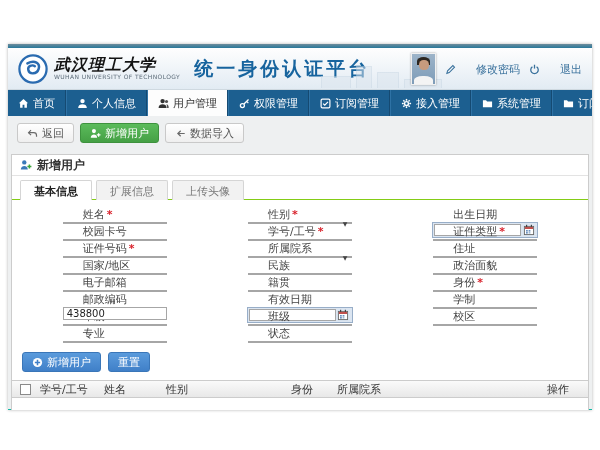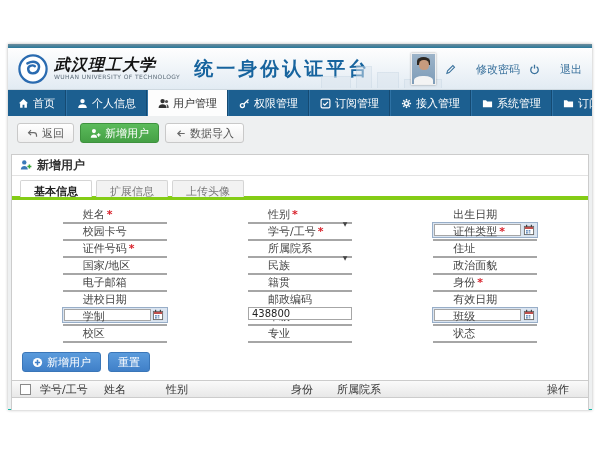--- a/index.html
+++ b/index.html
@@ -44,21 +44,21 @@
   .btn { display:inline-flex; align-items:center; gap:4px; height:20px; padding:0 9px; font-size:11px;
          border-radius:3px; border:1px solid #c9c9c9; background:linear-gradient(#ffffff,#efefef);
          color:#555; cursor:pointer; }
   .btn.green { background:linear-gradient(#5bbb5b,#45a045); border-color:#3e923e; color:#fff; }
   .btn.blue  { background:linear-gradient(#5a9bdc,#4080c8); border-color:#3a76b8; color:#fff; }
 
   .panel { background:#fff; border:1px solid #cccccc; }
   .section-header { height:21px; display:flex; align-items:center; gap:5px; padding:0 8px;
                     border-bottom:1px solid #e3e3e3; font-size:12px; font-weight:bold; color:#333; }
 
-  .tabs { display:flex; gap:4px; padding:4px 8px 0; border-bottom:4px solid #84cc16; height:24px; }
+  .tabs { display:flex; gap:4px; padding:4px 8px 0; border-bottom:1px solid #84cc16; height:24px; }
   .tab { font-size:11px; padding:3px 13px 0; border:1px solid #d5d5d5; border-bottom:none; background:#f2f2f2;
          color:#777; border-radius:2px 2px 0 0; cursor:pointer; margin-bottom:-1px; }
   .tab.active { background:#fff; color:#222; font-weight:bold; }
 
   .form-grid { display:grid; grid-template-columns:1fr 1fr 1fr; row-gap:2px; padding:7px 10px 5px; }
   .field { display:flex; align-items:center; height:15px; font-size:11px; color:#444;flex-direction:column; }
   .lbl { width:64px; flex:none; white-space:nowrap; }
   .req { color:#d9232d; font-weight:bold; margin-left:2px; }
   .input { position:relative; width:104px; height:14px; border:1px solid #a6a6a6; background:#fff;
            font-size:10px; color:#222; display:flex; align-items:center; padding:0 3px; }
@@ -366,38 +366,20 @@
                 <span></span>
               </div>
             </div>
             <div class="field">
               <span class="lbl"><span>身份</span><span class="req">*</span></span>
               <div class="input">
                 <span></span>
               </div>
             </div>
             <div class="field">
-              <span class="lbl"><span>进校日期</span></span>
-              <div class="datewrap">
-                <div class="dinput"></div>
-                <span class="calbtn">
-                  <svg width="12" height="12" viewBox="0 0 12 12">
-                    <rect x="1.4" y="2.4" width="9.2" height="8.2" fill="#fff" stroke="#666" stroke-width="0.9"></rect>
-                    <rect x="1.9" y="2.9" width="8.2" height="2.1" fill="#c0504d"></rect>
-                    <rect x="3" y="0.8" width="1.2" height="2.2" fill="#444"></rect>
-                    <rect x="7.8" y="0.8" width="1.2" height="2.2" fill="#444"></rect>
-                    <rect x="3" y="6.2" width="1.8" height="1.3" fill="#4a78b0"></rect>
-                    <rect x="5.6" y="6.2" width="1.8" height="1.3" fill="#4a78b0"></rect>
-                    <rect x="3" y="8.2" width="1.8" height="1.3" fill="#4a78b0"></rect>
-                    <rect x="5.6" y="8.2" width="1.8" height="1.3" fill="#8aa8c8"></rect>
-                  </svg>
-                </span>
-              </div>
-            </div>
-            <div class="field">
               <span class="lbl"><span>邮政编码</span></span>
               <div class="input">
                 <span>438800</span>
               </div>
             </div>
             <div class="field">
               <span class="lbl"><span>有效日期</span></span>
               <div class="datewrap">
                 <div class="dinput"></div>
                 <span class="calbtn">

